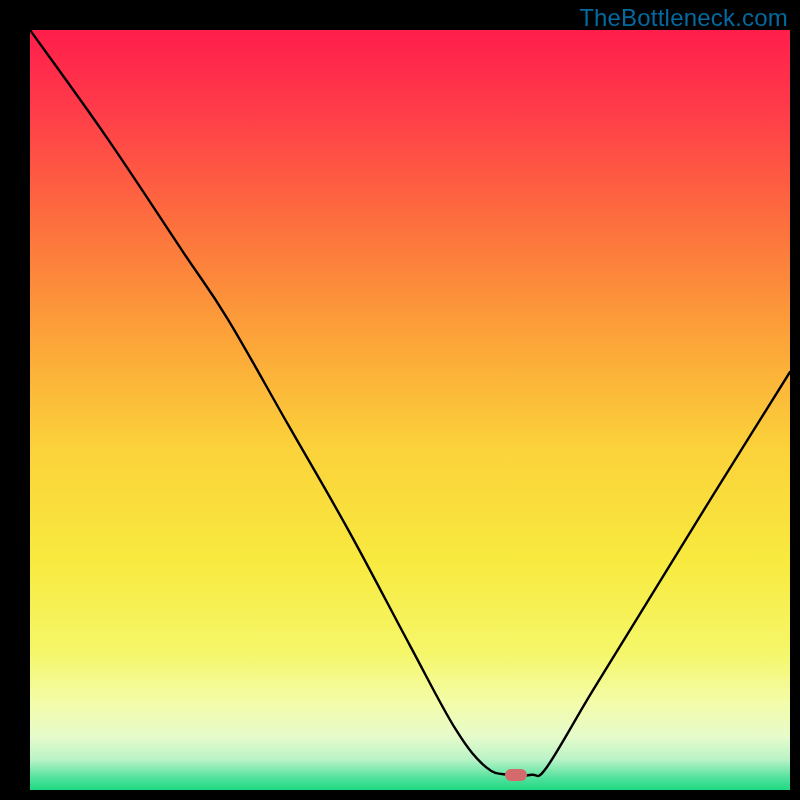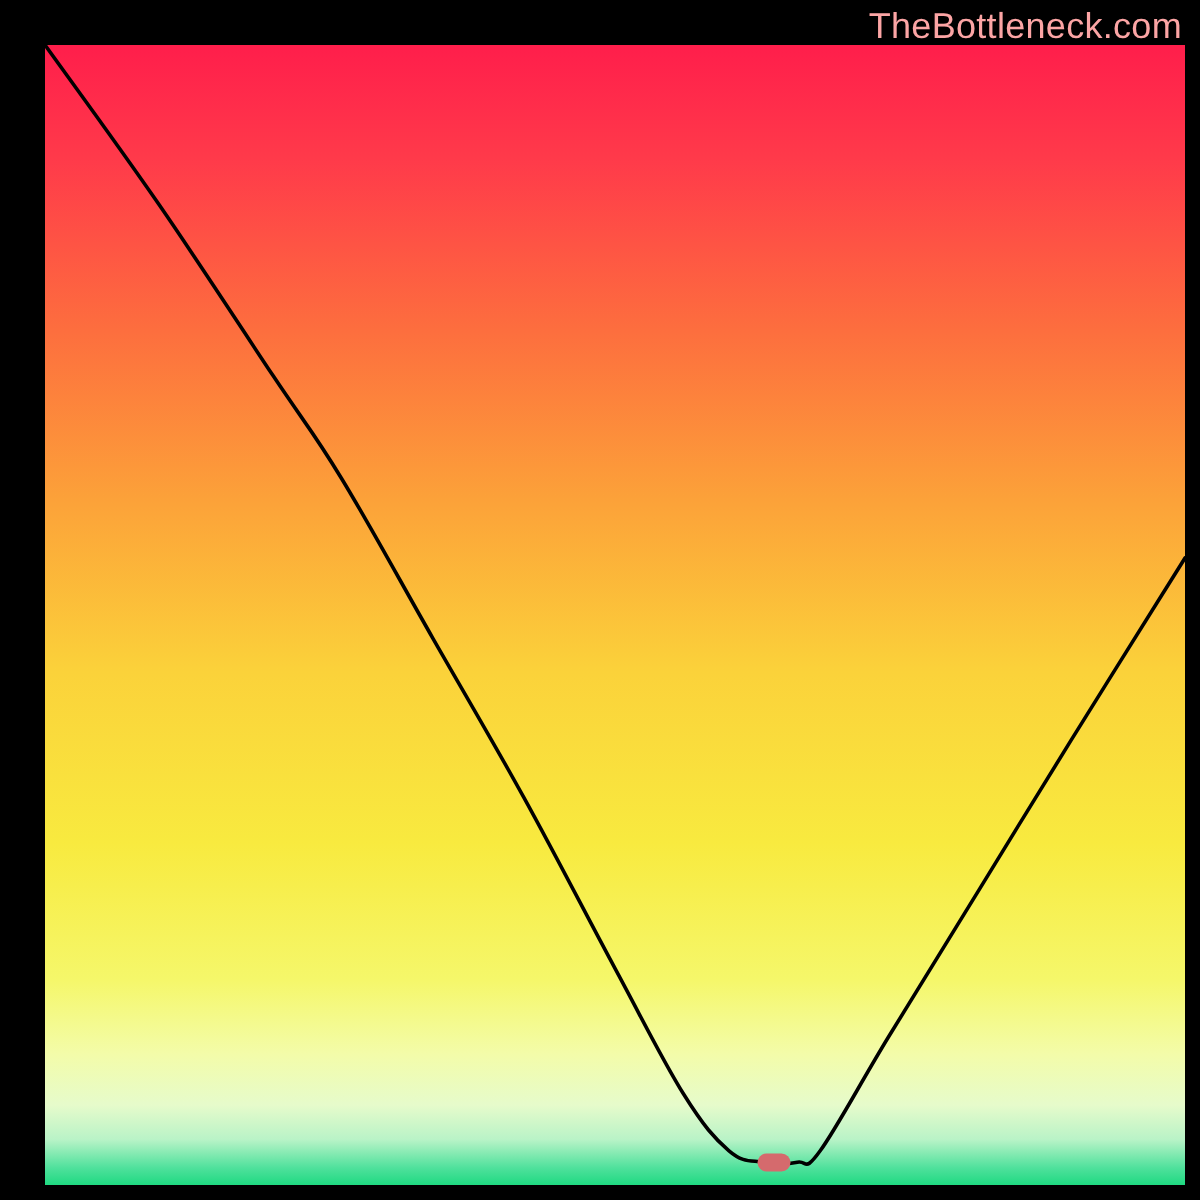--- a/index.html
+++ b/index.html
@@ -14,21 +14,21 @@
   .frame {
     width: 800px;
     height: 800px;
     position: relative;
     background: #000;
   }
   .watermark {
     position: absolute;
     top: 4px;
     right: 12px;
-    color: #fca5a5;
+    color: #0369a1;
     font-size: 24px;
     font-weight: 400;
     letter-spacing: 0.2px;
     z-index: 10;
   }
   .plot-area {
     position: absolute;
     left: 30px;
     top: 30px;
     width: 760px;

